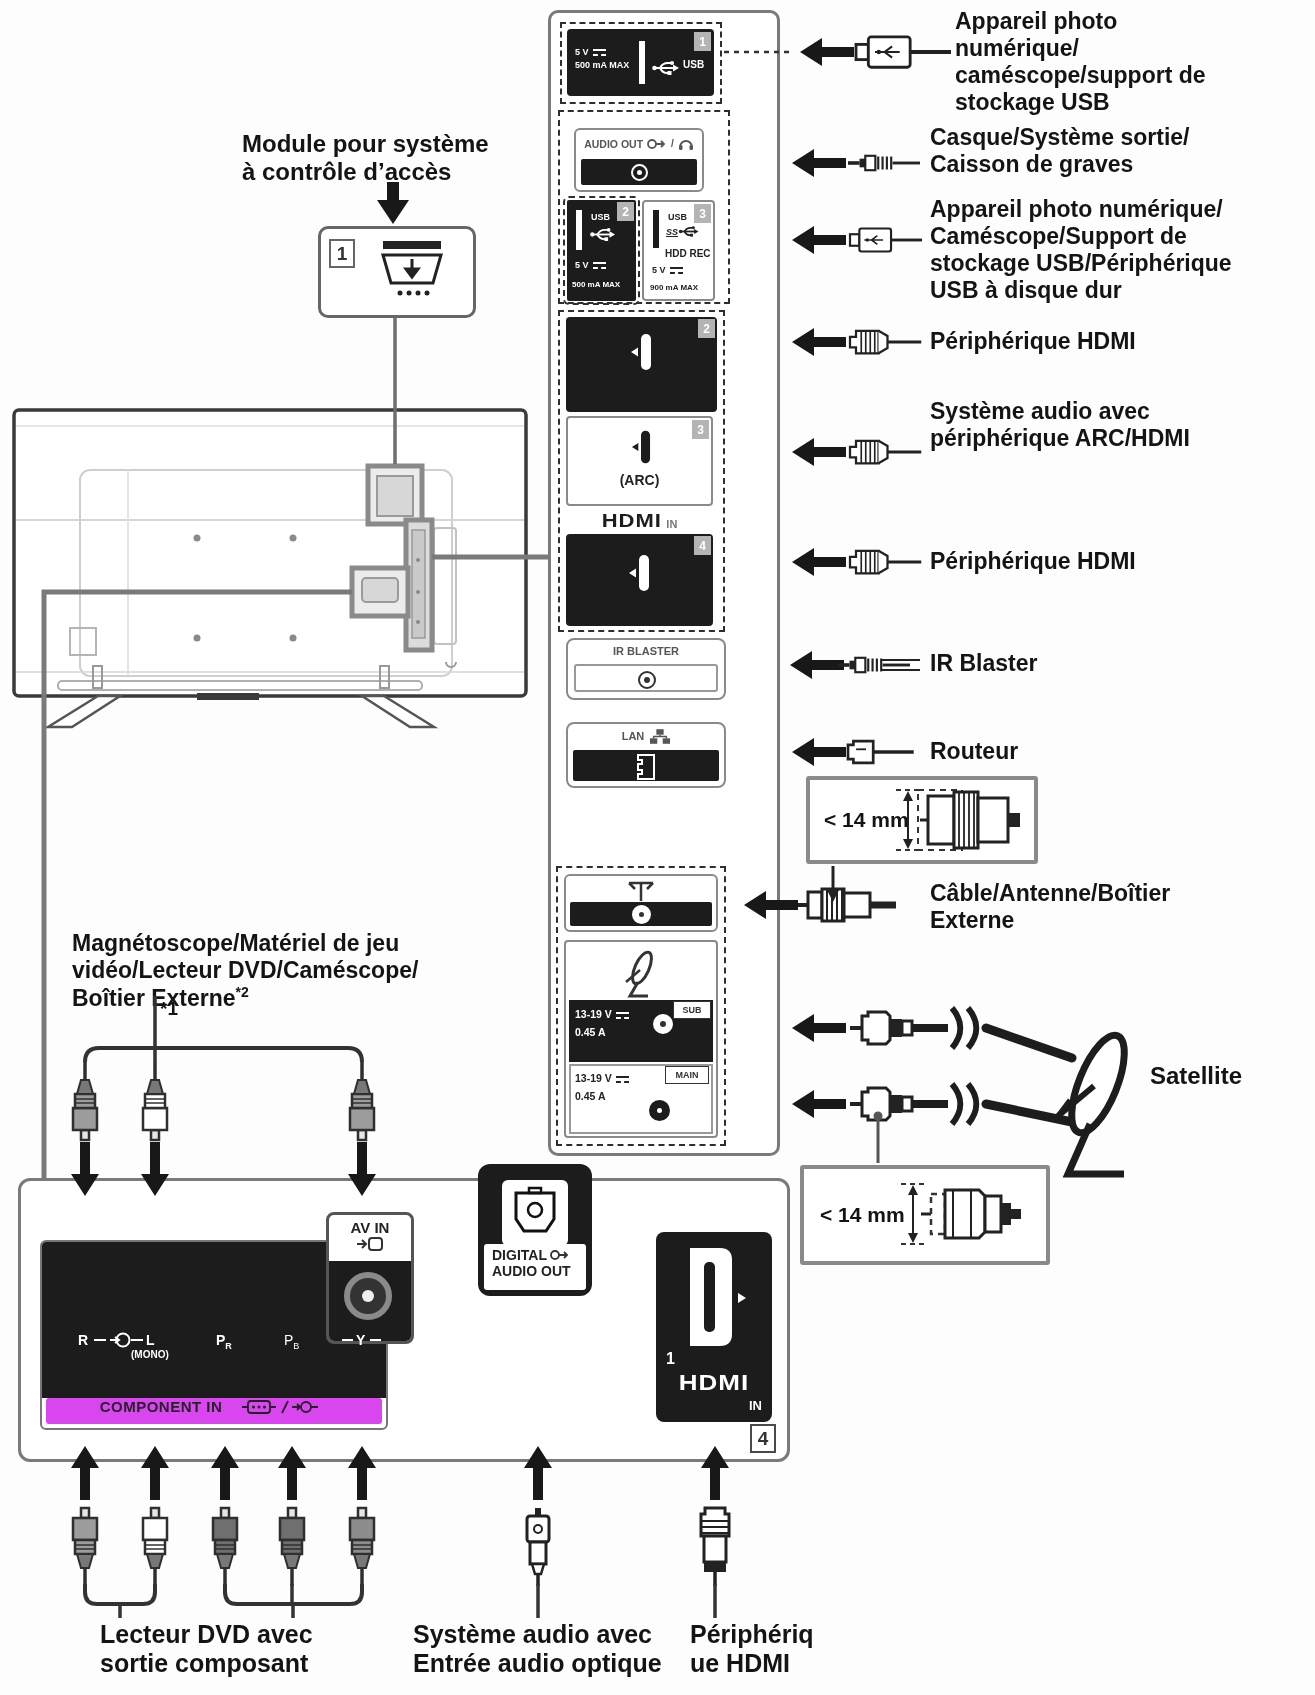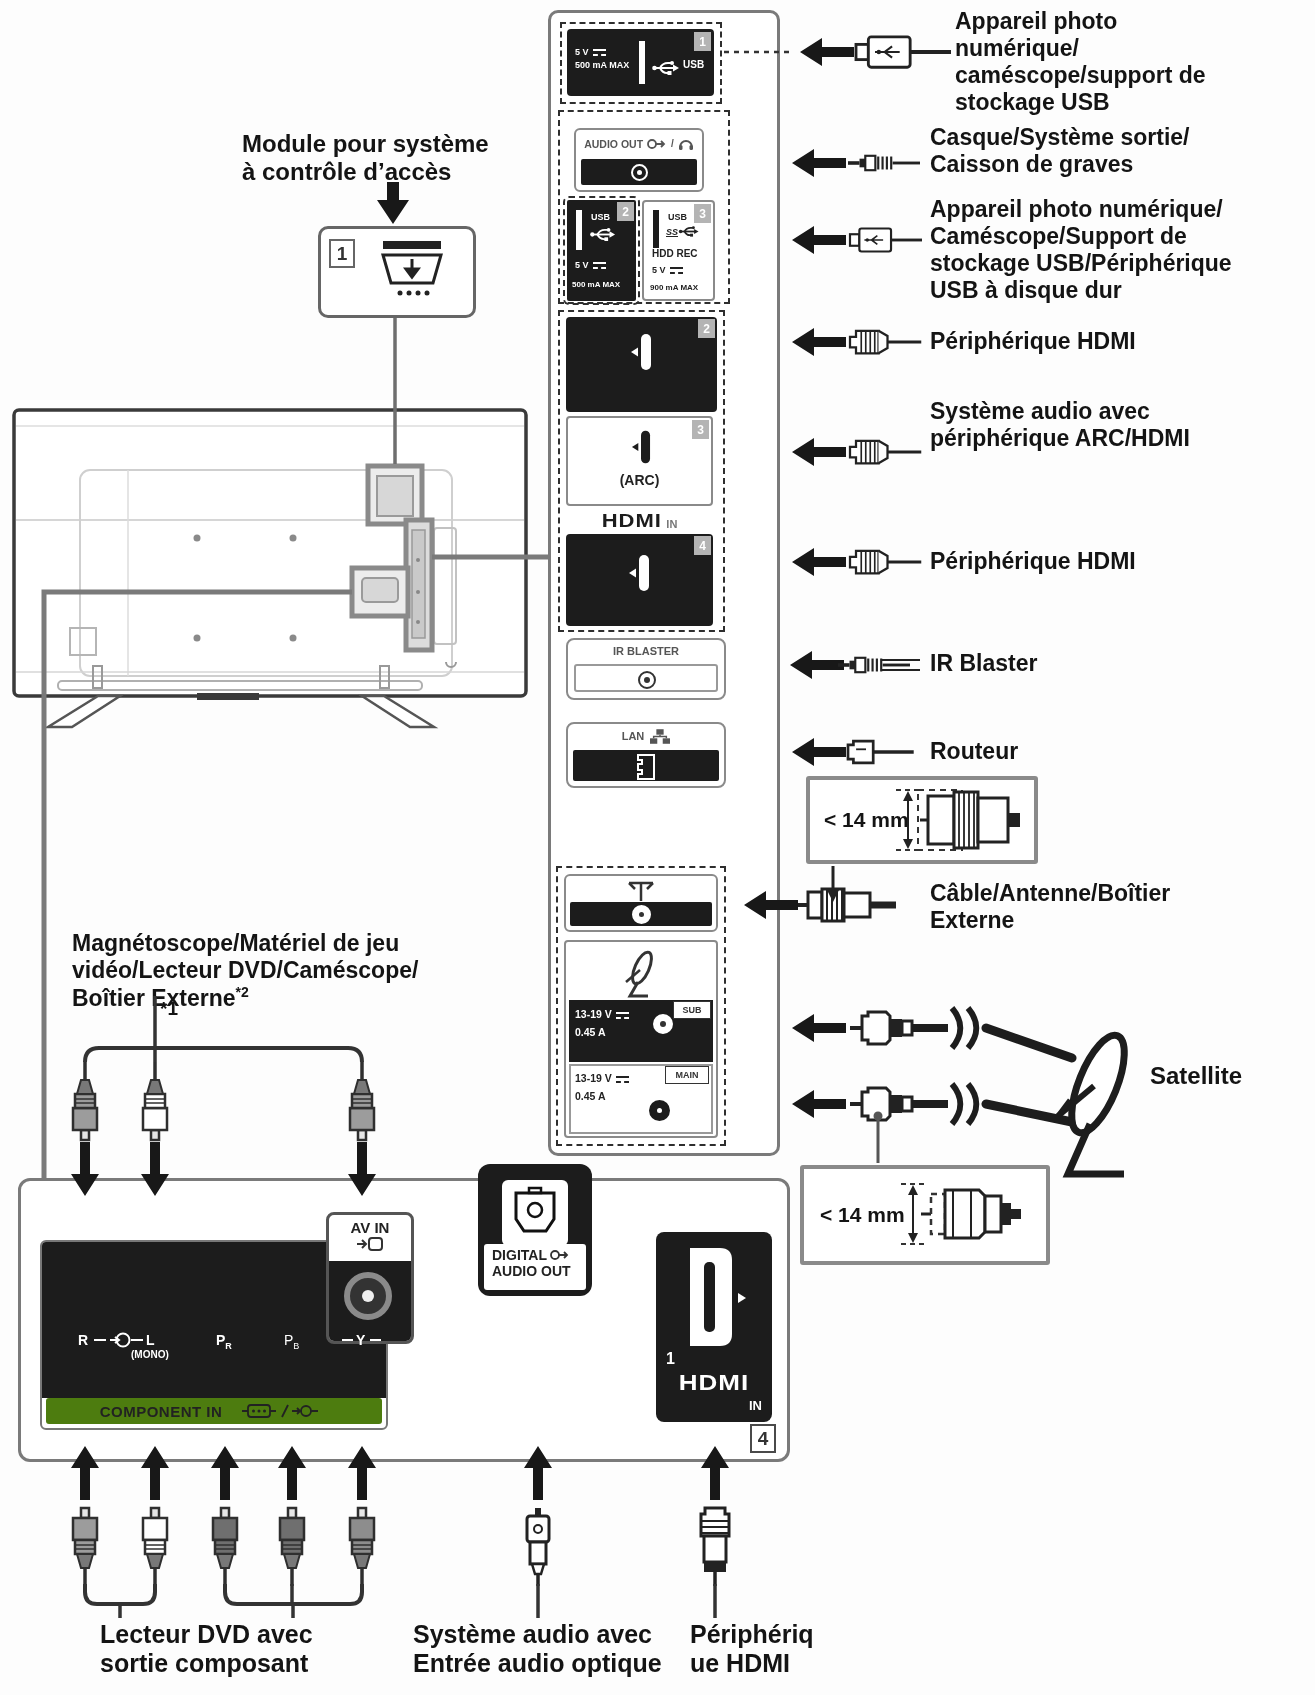--- a/index.html
+++ b/index.html
@@ -108,21 +108,21 @@
             <path d="M2 7 H23"></path>
             <path d="M9 7 C11 3 13 2 17 2 h3"></path>
             <path d="M9 7 C11 11 13 12 16 12 h2"></path>
           </g>
         <circle cx="3.5" cy="7" r="2.4" fill="#222"></circle>
           <circle cx="21" cy="2" r="2" fill="#222"></circle>
         <rect x="16.5" y="10" width="4" height="4" fill="#222"></rect>
           <path d="M28 7 l-6 -3.5 v7 z" fill="#222"></path>
       </svg>
     </div>
-    <div class="abs" style="left:8px;top:46px;font-size:10px;font-weight:bold;color:#222">HDD REC</div>
+    <div class="abs" style="left:21px;top:46px;font-size:10px;font-weight:bold;color:#222">HDD REC</div>
     <div class="abs" style="left:8px;top:63px;font-size:9px;font-weight:bold;color:#222"><span>5 V</span><span class="dcg"><i></i></span></div>
     <div class="abs" style="left:6px;top:81px;font-size:8px;font-weight:bold;color:#222">900 mA MAX</div>
   </div>
 
   <div class="dashed htmlui" style="left:558px;top:310px;width:167px;height:322px"></div>
   <div class="blackbox htmlui" style="left:566px;top:317px;width:151px;height:95px">
     <div class="minibadge" style="right:2px;top:2px">2</div>
     <svg class="abs" style="left:62px;top:14px" width="26" height="42" viewBox="0 0 26 42">
       <path d="M3 21 l7 -4.5 v9 z" fill="#fff"></path>
         <rect x="13" y="3" width="10" height="36" rx="5" fill="#fff"></rect>
@@ -240,21 +240,21 @@
     <span>Magnétoscope/Matériel de jeu
 vidéo/Lecteur DVD/Caméscope/
 Boîtier Externe</span><sup style="font-size:14px">*2</sup>
   </div>
   <div class="lbl" style="left:160px;top:998px;font-size:19px">*1</div>
 
   <div class="abs htmlui" style="left:18px;top:1178px;width:772px;height:284px;border:3.5px solid #7a7a7a;border-radius:12px;background:#fff;box-sizing:border-box"></div>
 
   <div class="abs htmlui" style="left:40px;top:1240px;width:348px;height:190px;border:2px solid #777;border-radius:6px;overflow:hidden;box-sizing:border-box">
     <div class="abs" style="left:0;top:0;right:0;height:156px;background:#1c1c1c"></div>
-    <div class="abs" style="left:4px;right:4px;bottom:4px;height:26px;background:#4d7c0f;border-radius:3px;display:flex;align-items:center;justify-content:center;gap:20px">
+    <div class="abs" style="left:4px;right:4px;bottom:4px;height:26px;background:#d946ef;border-radius:3px;display:flex;align-items:flex-start;justify-content:center;gap:20px">
       <span style="font-size:15px;font-weight:bold;color:#222;letter-spacing:.5px">COMPONENT IN</span>
       <svg width="86" height="18" viewBox="0 0 86 18">
         <g stroke="#222" stroke-width="1.8" fill="none">
           <line x1="0" y1="9" x2="6" y2="9"></line>
             <rect x="6" y="3" width="22" height="12" rx="3"></rect>
             <line x1="28" y1="9" x2="34" y2="9"></line>
           <line x1="40" y1="15" x2="46" y2="3"></line>
           <line x1="50" y1="9" x2="58" y2="9"></line>
             <path d="M55 6 l3 3 l-3 3"></path>
             <circle cx="64" cy="9" r="5"></circle>

